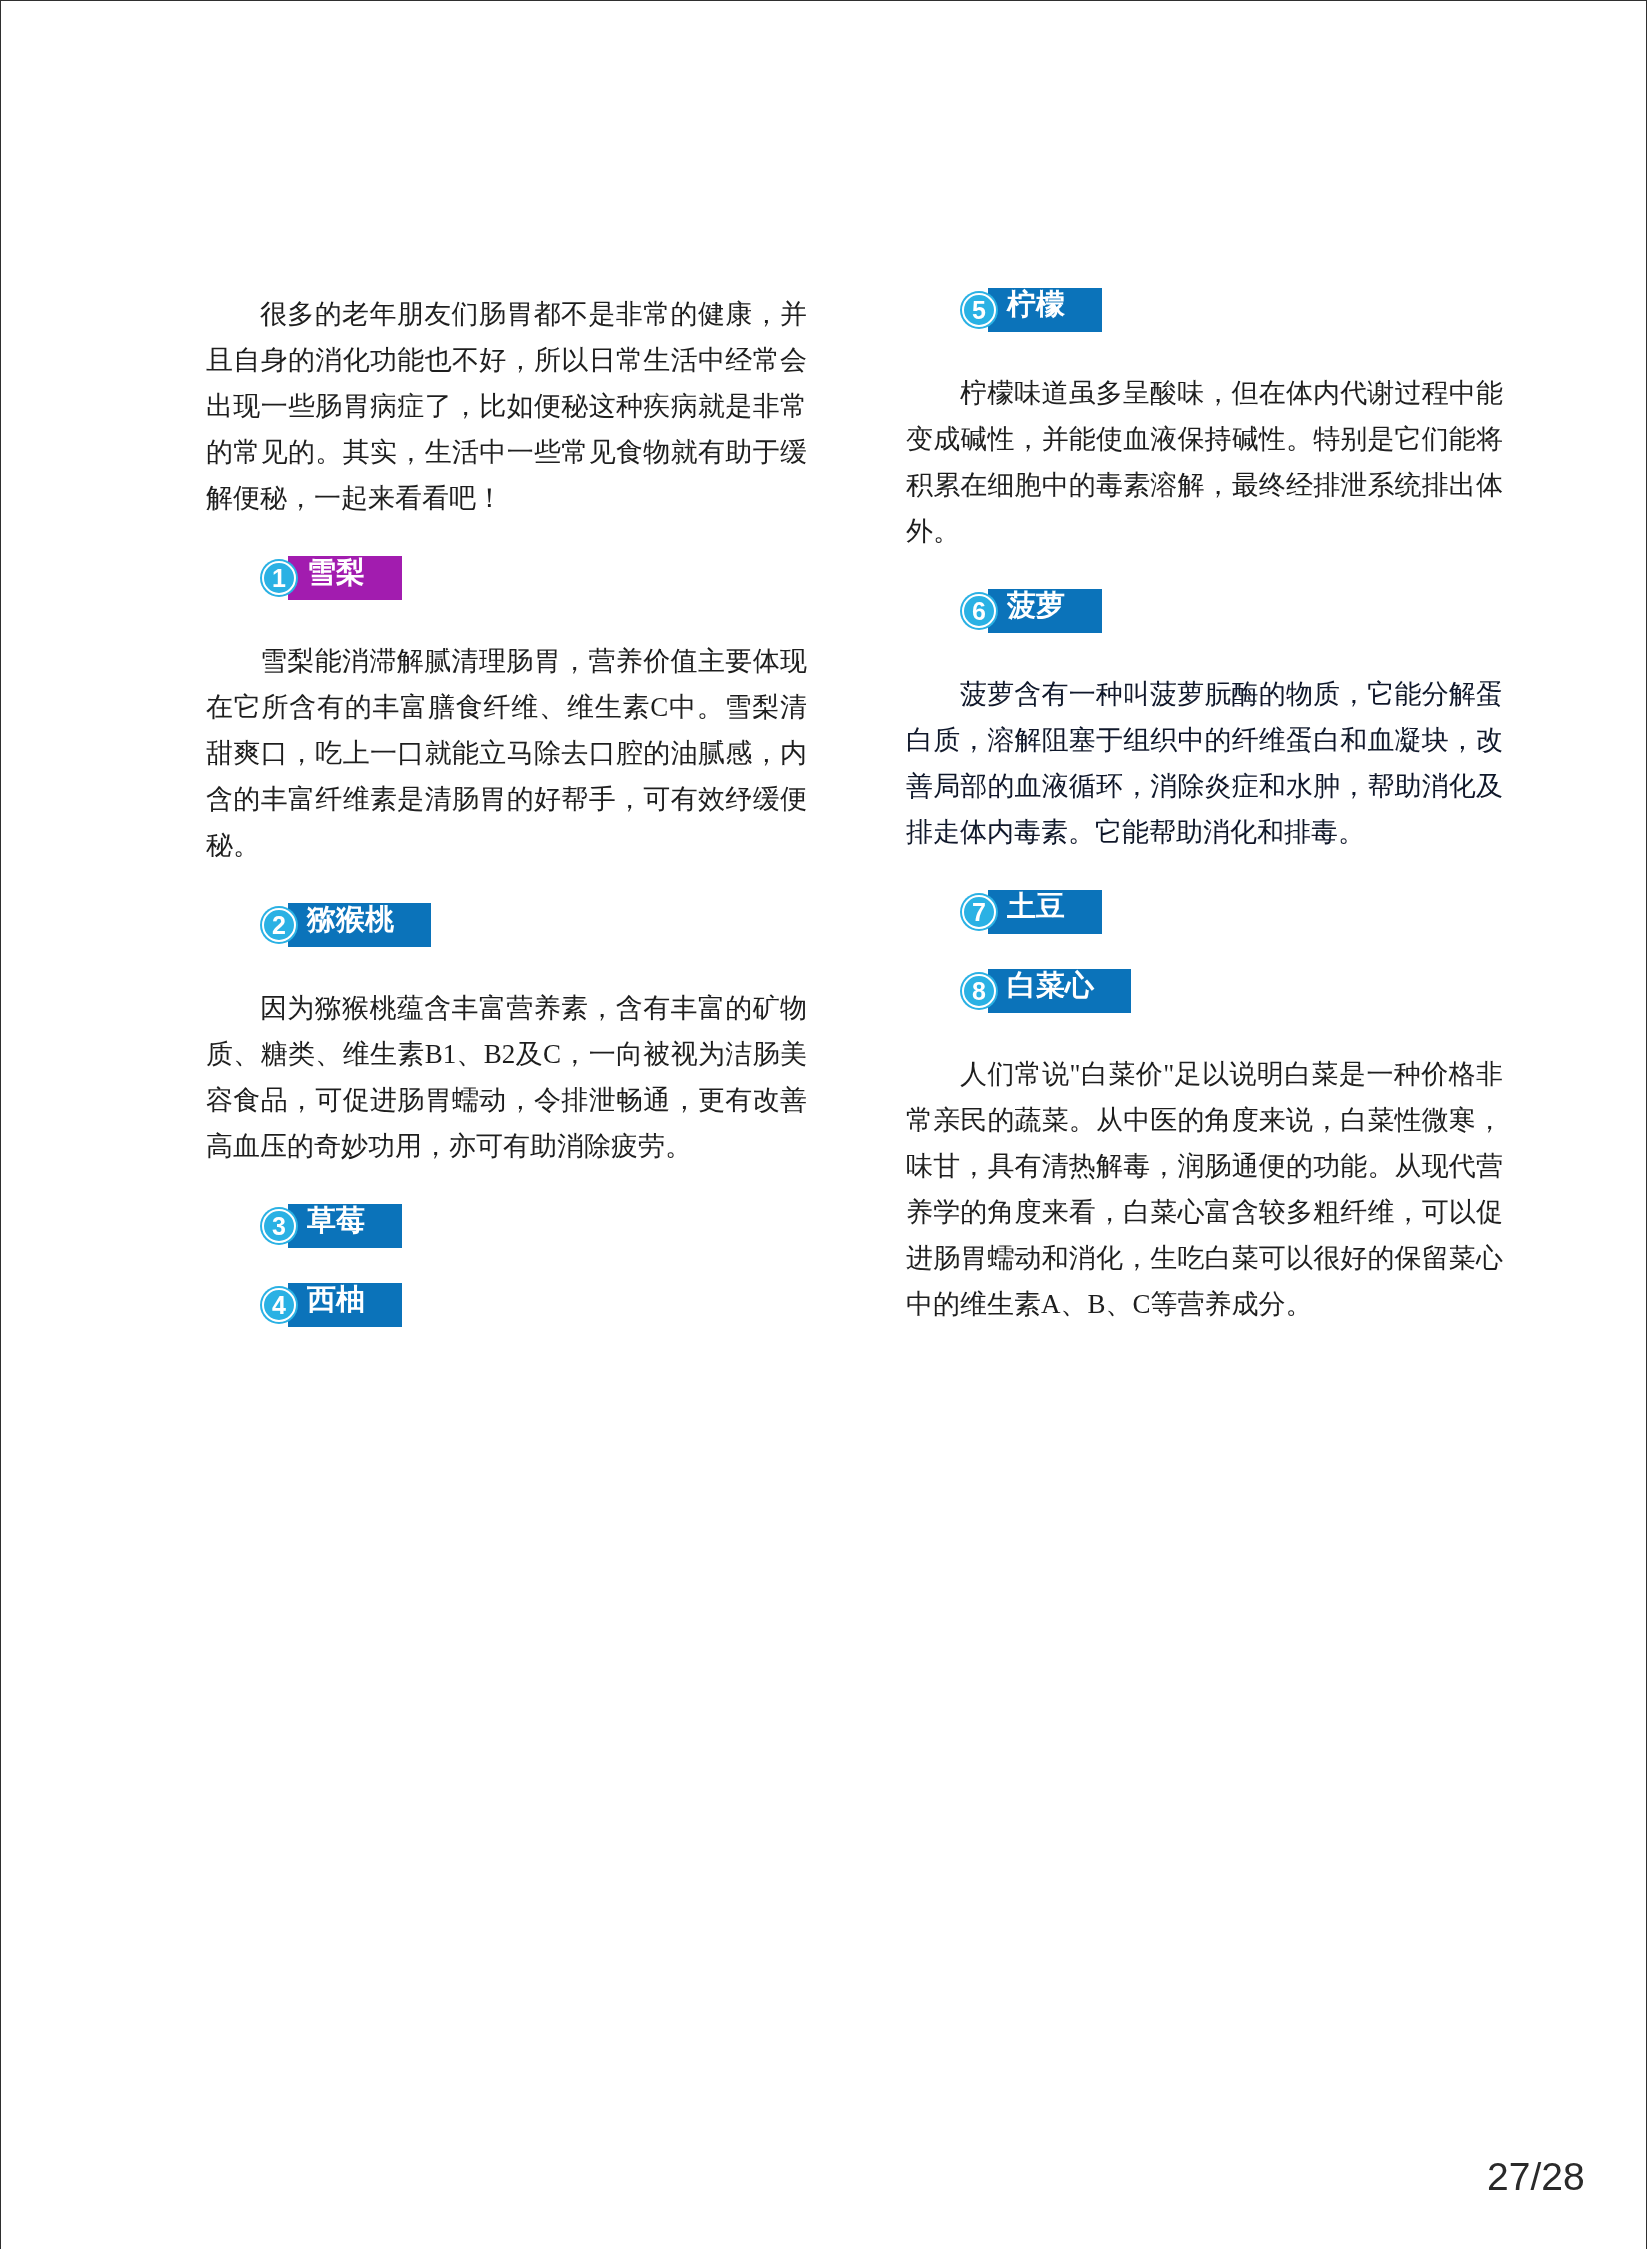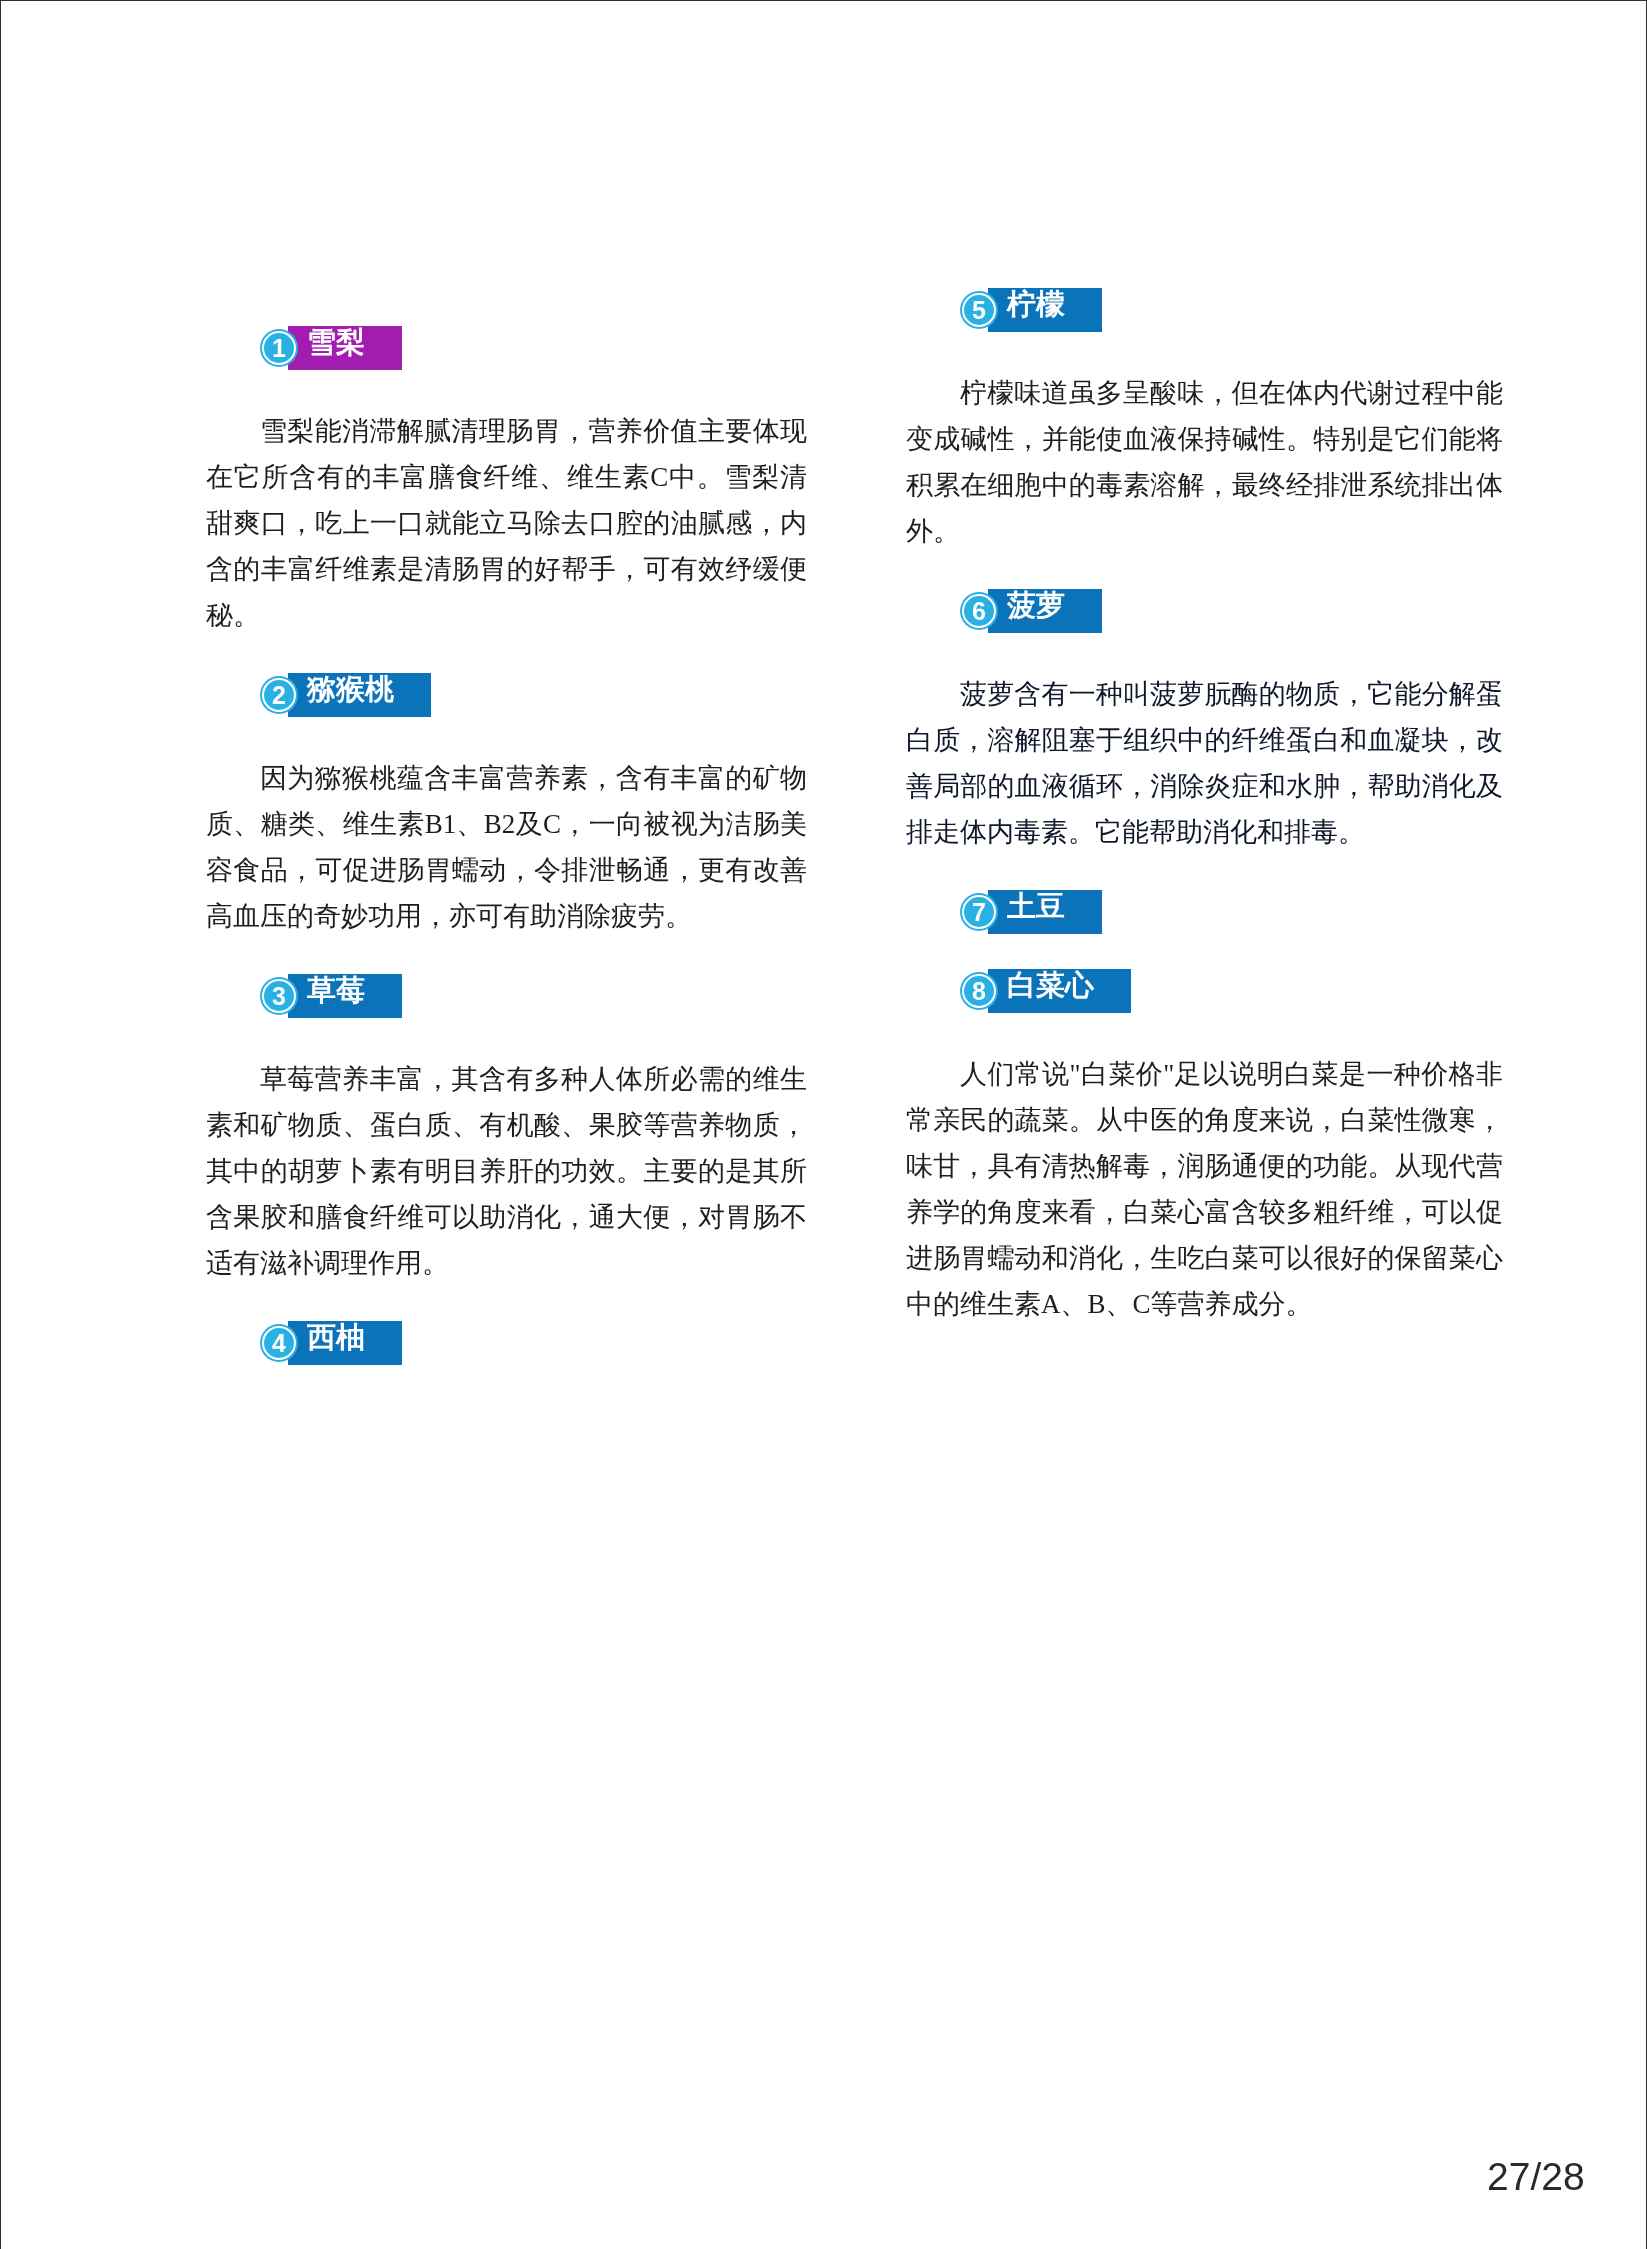--- a/index.html
+++ b/index.html
@@ -92,20 +92,21 @@
     color: #2a2a2a;
   }
 </style>
 </head>
 <body>
 
 <div class="page">
 
   <div class="col col-left">
 
+    <p class="body" style="color: rgb(30, 30, 30);">很多的老年朋友们肠胃都不是非常的健康，并且自身的消化功能也不好，所以日常生活中经常会出现一些肠胃病症了，比如便秘这种疾病就是非常的常见的。其实，生活中一些常见食物就有助于缓解便秘，一起来看看吧！</p>
 
     <div class="badge">
       <div class="num" style="background: rgb(42, 177, 228);">
           <span>1</span>
         </div>
       <div class="ttl" style="background: #a21caf;">雪梨</div>
     </div>
     <p class="body" style="color: rgb(30, 30, 30);">雪梨能消滞解腻清理肠胃，营养价值主要体现在它所含有的丰富膳食纤维、维生素C中。雪梨清甜爽口，吃上一口就能立马除去口腔的油腻感，内含的丰富纤维素是清肠胃的好帮手，可有效纾缓便秘。</p>
 
     <div class="badge">
@@ -115,21 +116,20 @@
       <div class="ttl" style="background: rgb(11, 115, 186);">猕猴桃</div>
     </div>
     <p class="body" style="color: rgb(30, 30, 30);">因为猕猴桃蕴含丰富营养素，含有丰富的矿物质、糖类、维生素B1、B2及C，一向被视为洁肠美容食品，可促进肠胃蠕动，令排泄畅通，更有改善高血压的奇妙功用，亦可有助消除疲劳。</p>
 
     <div class="badge">
       <div class="num" style="background: rgb(42, 177, 228);">
           <span>3</span>
         </div>
       <div class="ttl" style="background: rgb(11, 115, 186);">草莓</div>
     </div>
-    <p class="body" style="color: rgb(30, 30, 30);">草莓营养丰富，其含有多种人体所必需的维生素和矿物质、蛋白质、有机酸、果胶等营养物质，其中的胡萝卜素有明目养肝的功效。主要的是其所含果胶和膳食纤维可以助消化，通大便，对胃肠不适有滋补调理作用。</p>
 
     <div class="badge">
       <div class="num" style="background: rgb(42, 177, 228);">
           <span>4</span>
         </div>
       <div class="ttl" style="background: rgb(11, 115, 186);">西柚</div>
     </div>
 
   </div>
 

